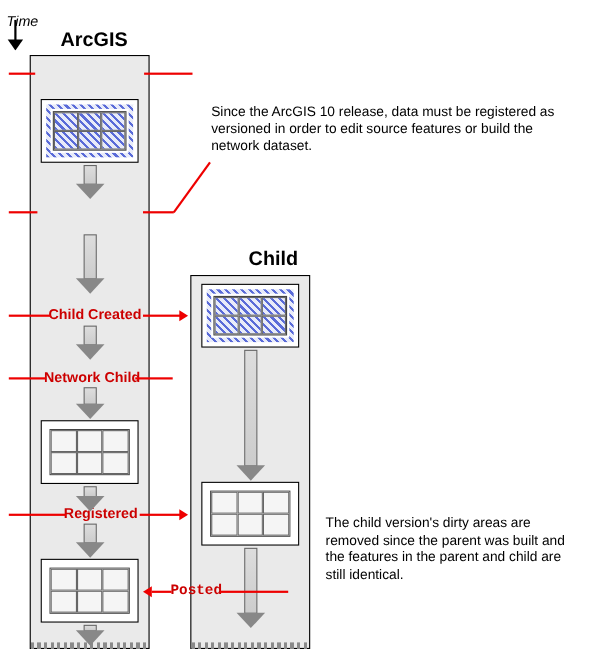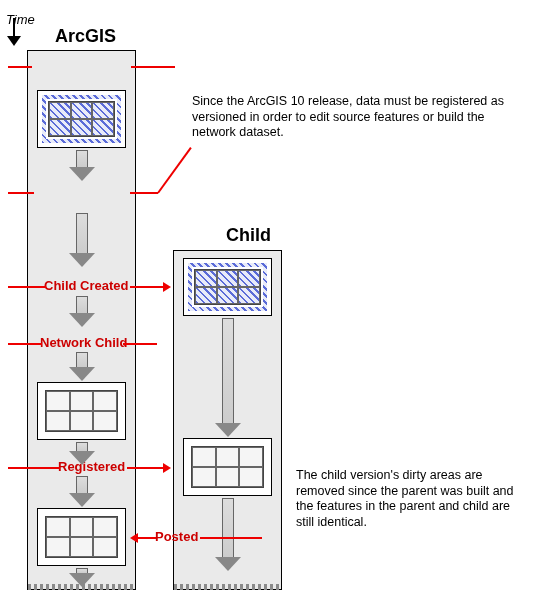--- a/index.html
+++ b/index.html
@@ -170,21 +170,21 @@
         <div class="cell clean"></div>
         <div class="cell clean"></div>
     </div>
   </div>
 
   <div class="flow-arrow" style="left:215px; top:498px; width:26px;">
     <div class="shaft" style="height:60px;"></div>
       <div class="head"></div>
   </div>
 
-  <div class="red-label" style="left:155px; top:530px;">Posted</div>
+  <div class="red-label" style="left:155px; top:530px;font-family:Liberation Mono, monospace;">Posted</div>
   <div class="red-line" style="left:138px; top:537px; width:18px;"></div>
   <div class="red-arrow-head-l" style="left:130px; top:533px;"></div>
   <div class="red-line" style="left:200px; top:537px; width:62px;"></div>
 
   <div class="flow-arrow" style="left:69px; top:568px; width:26px;">
     <div class="shaft" style="height:6px;"></div>
       <div class="head"></div>
   </div>
 
 </div>

